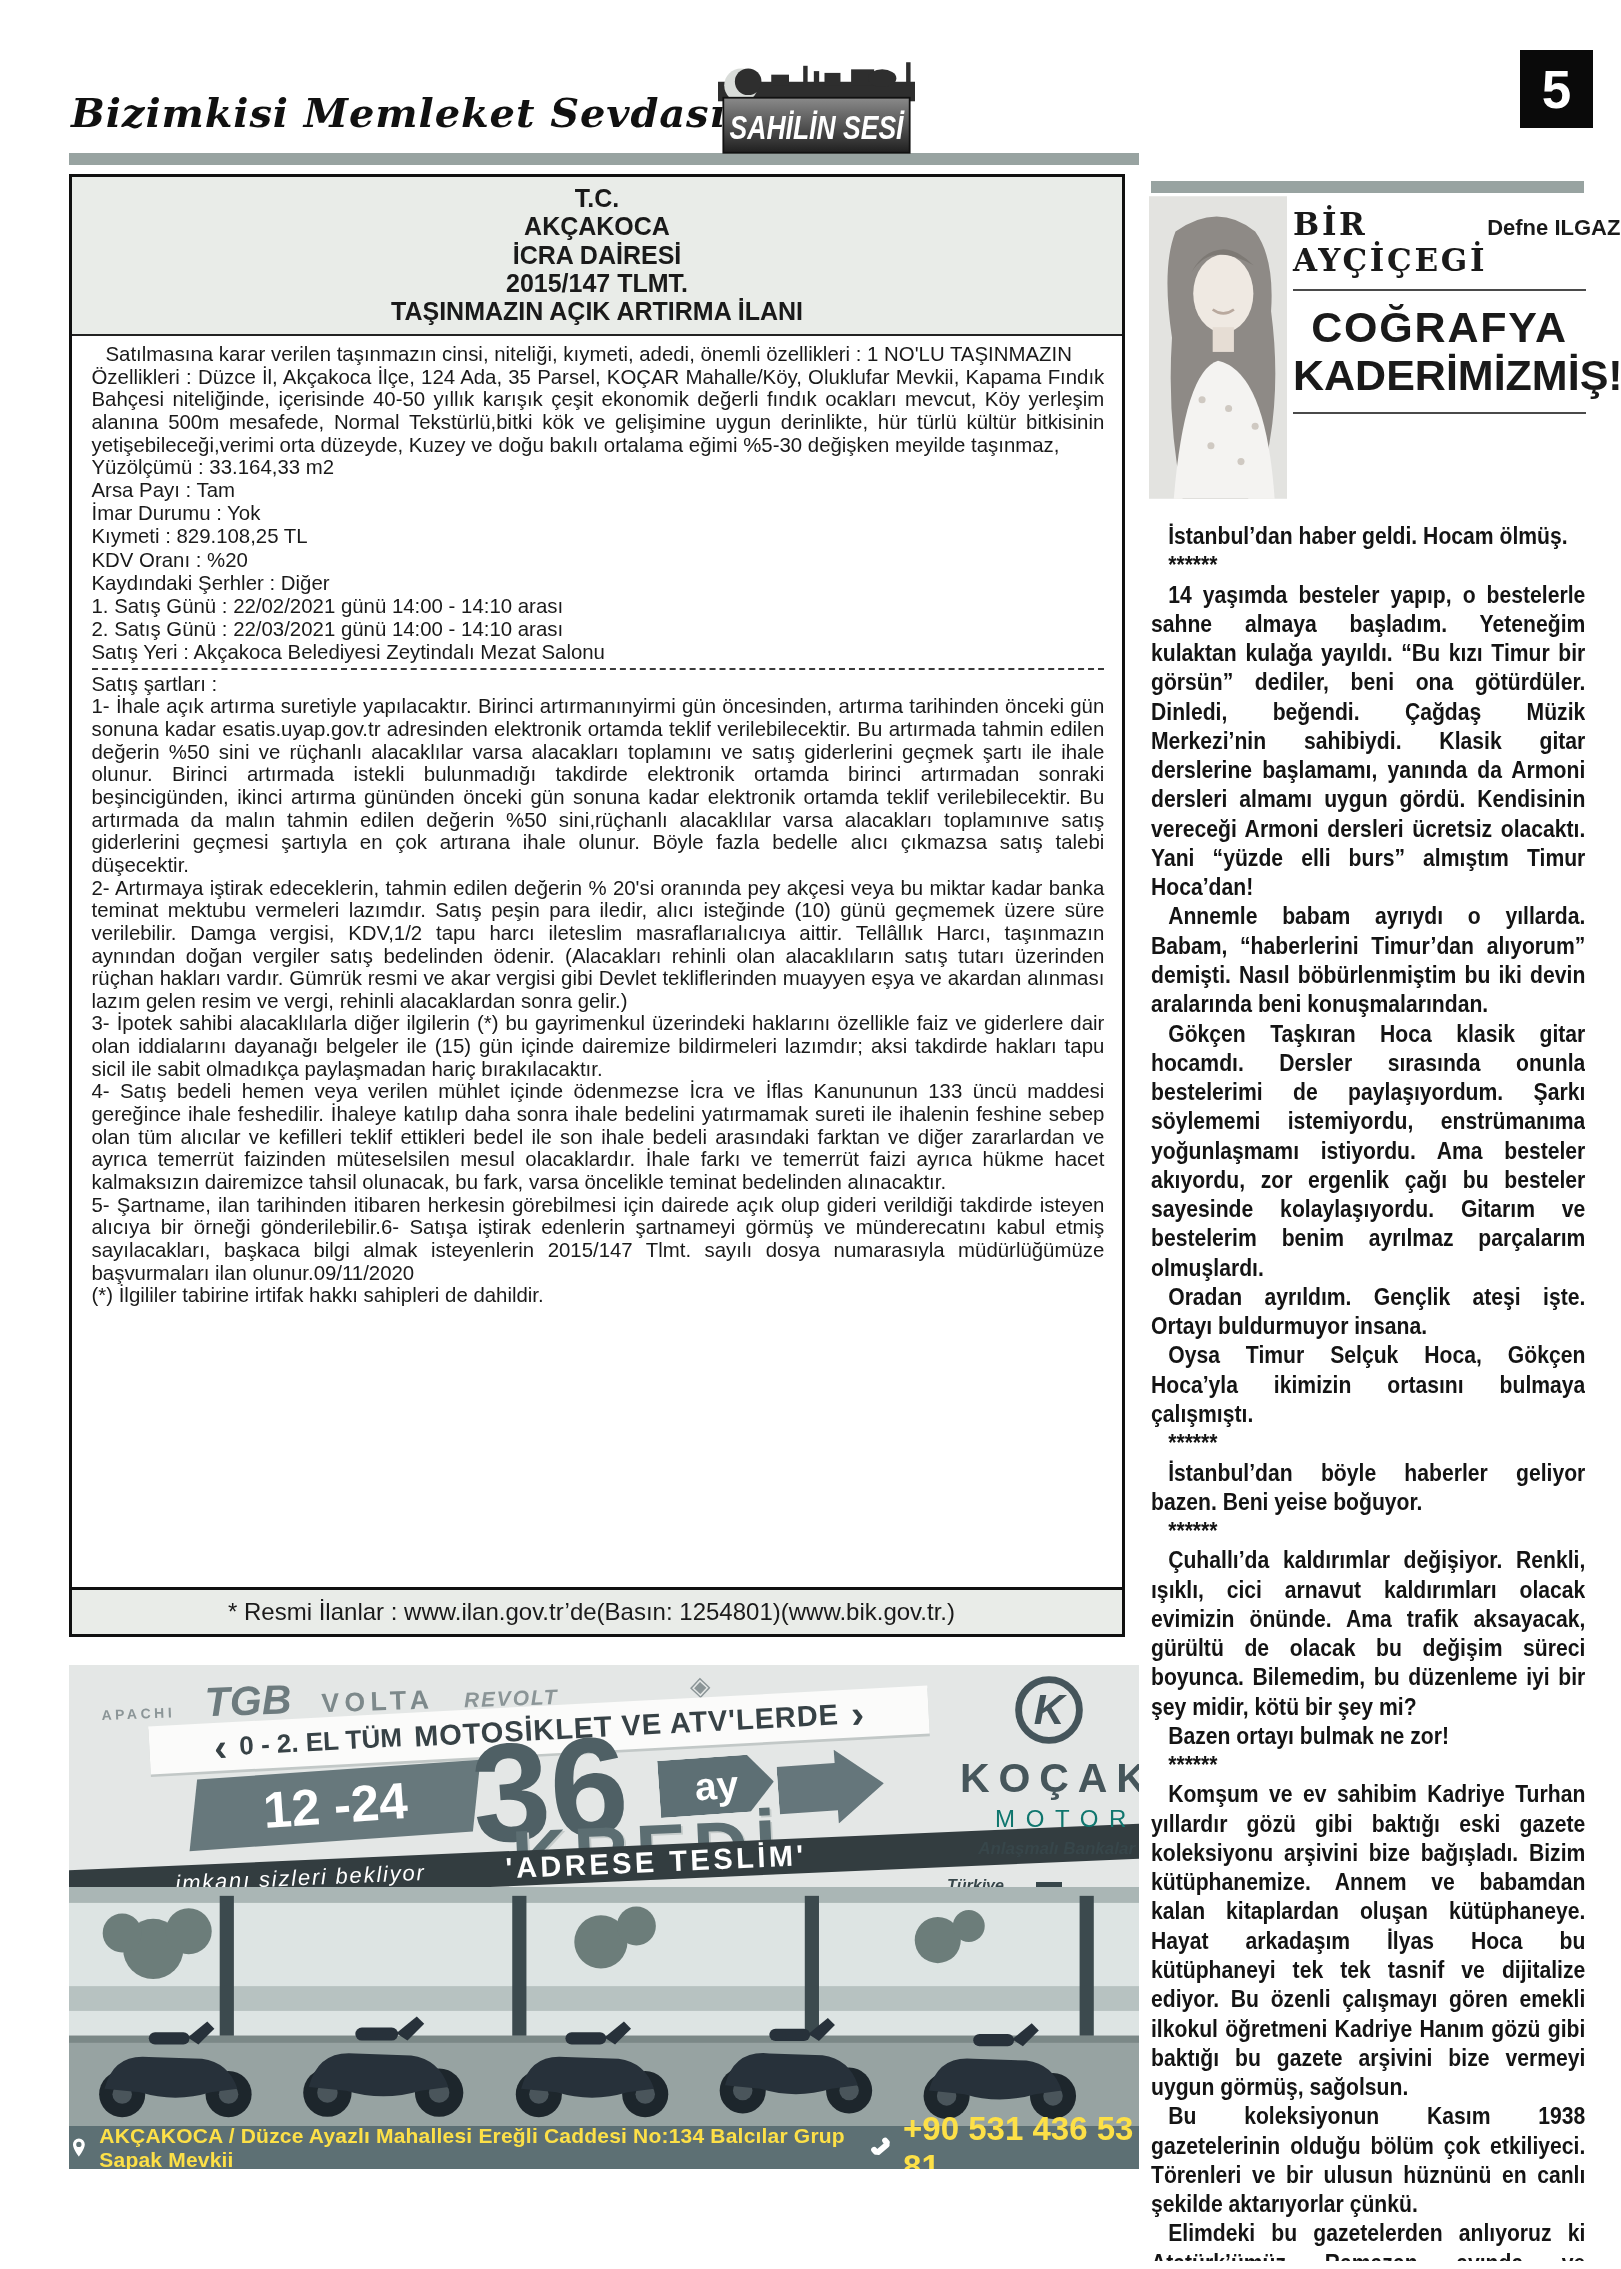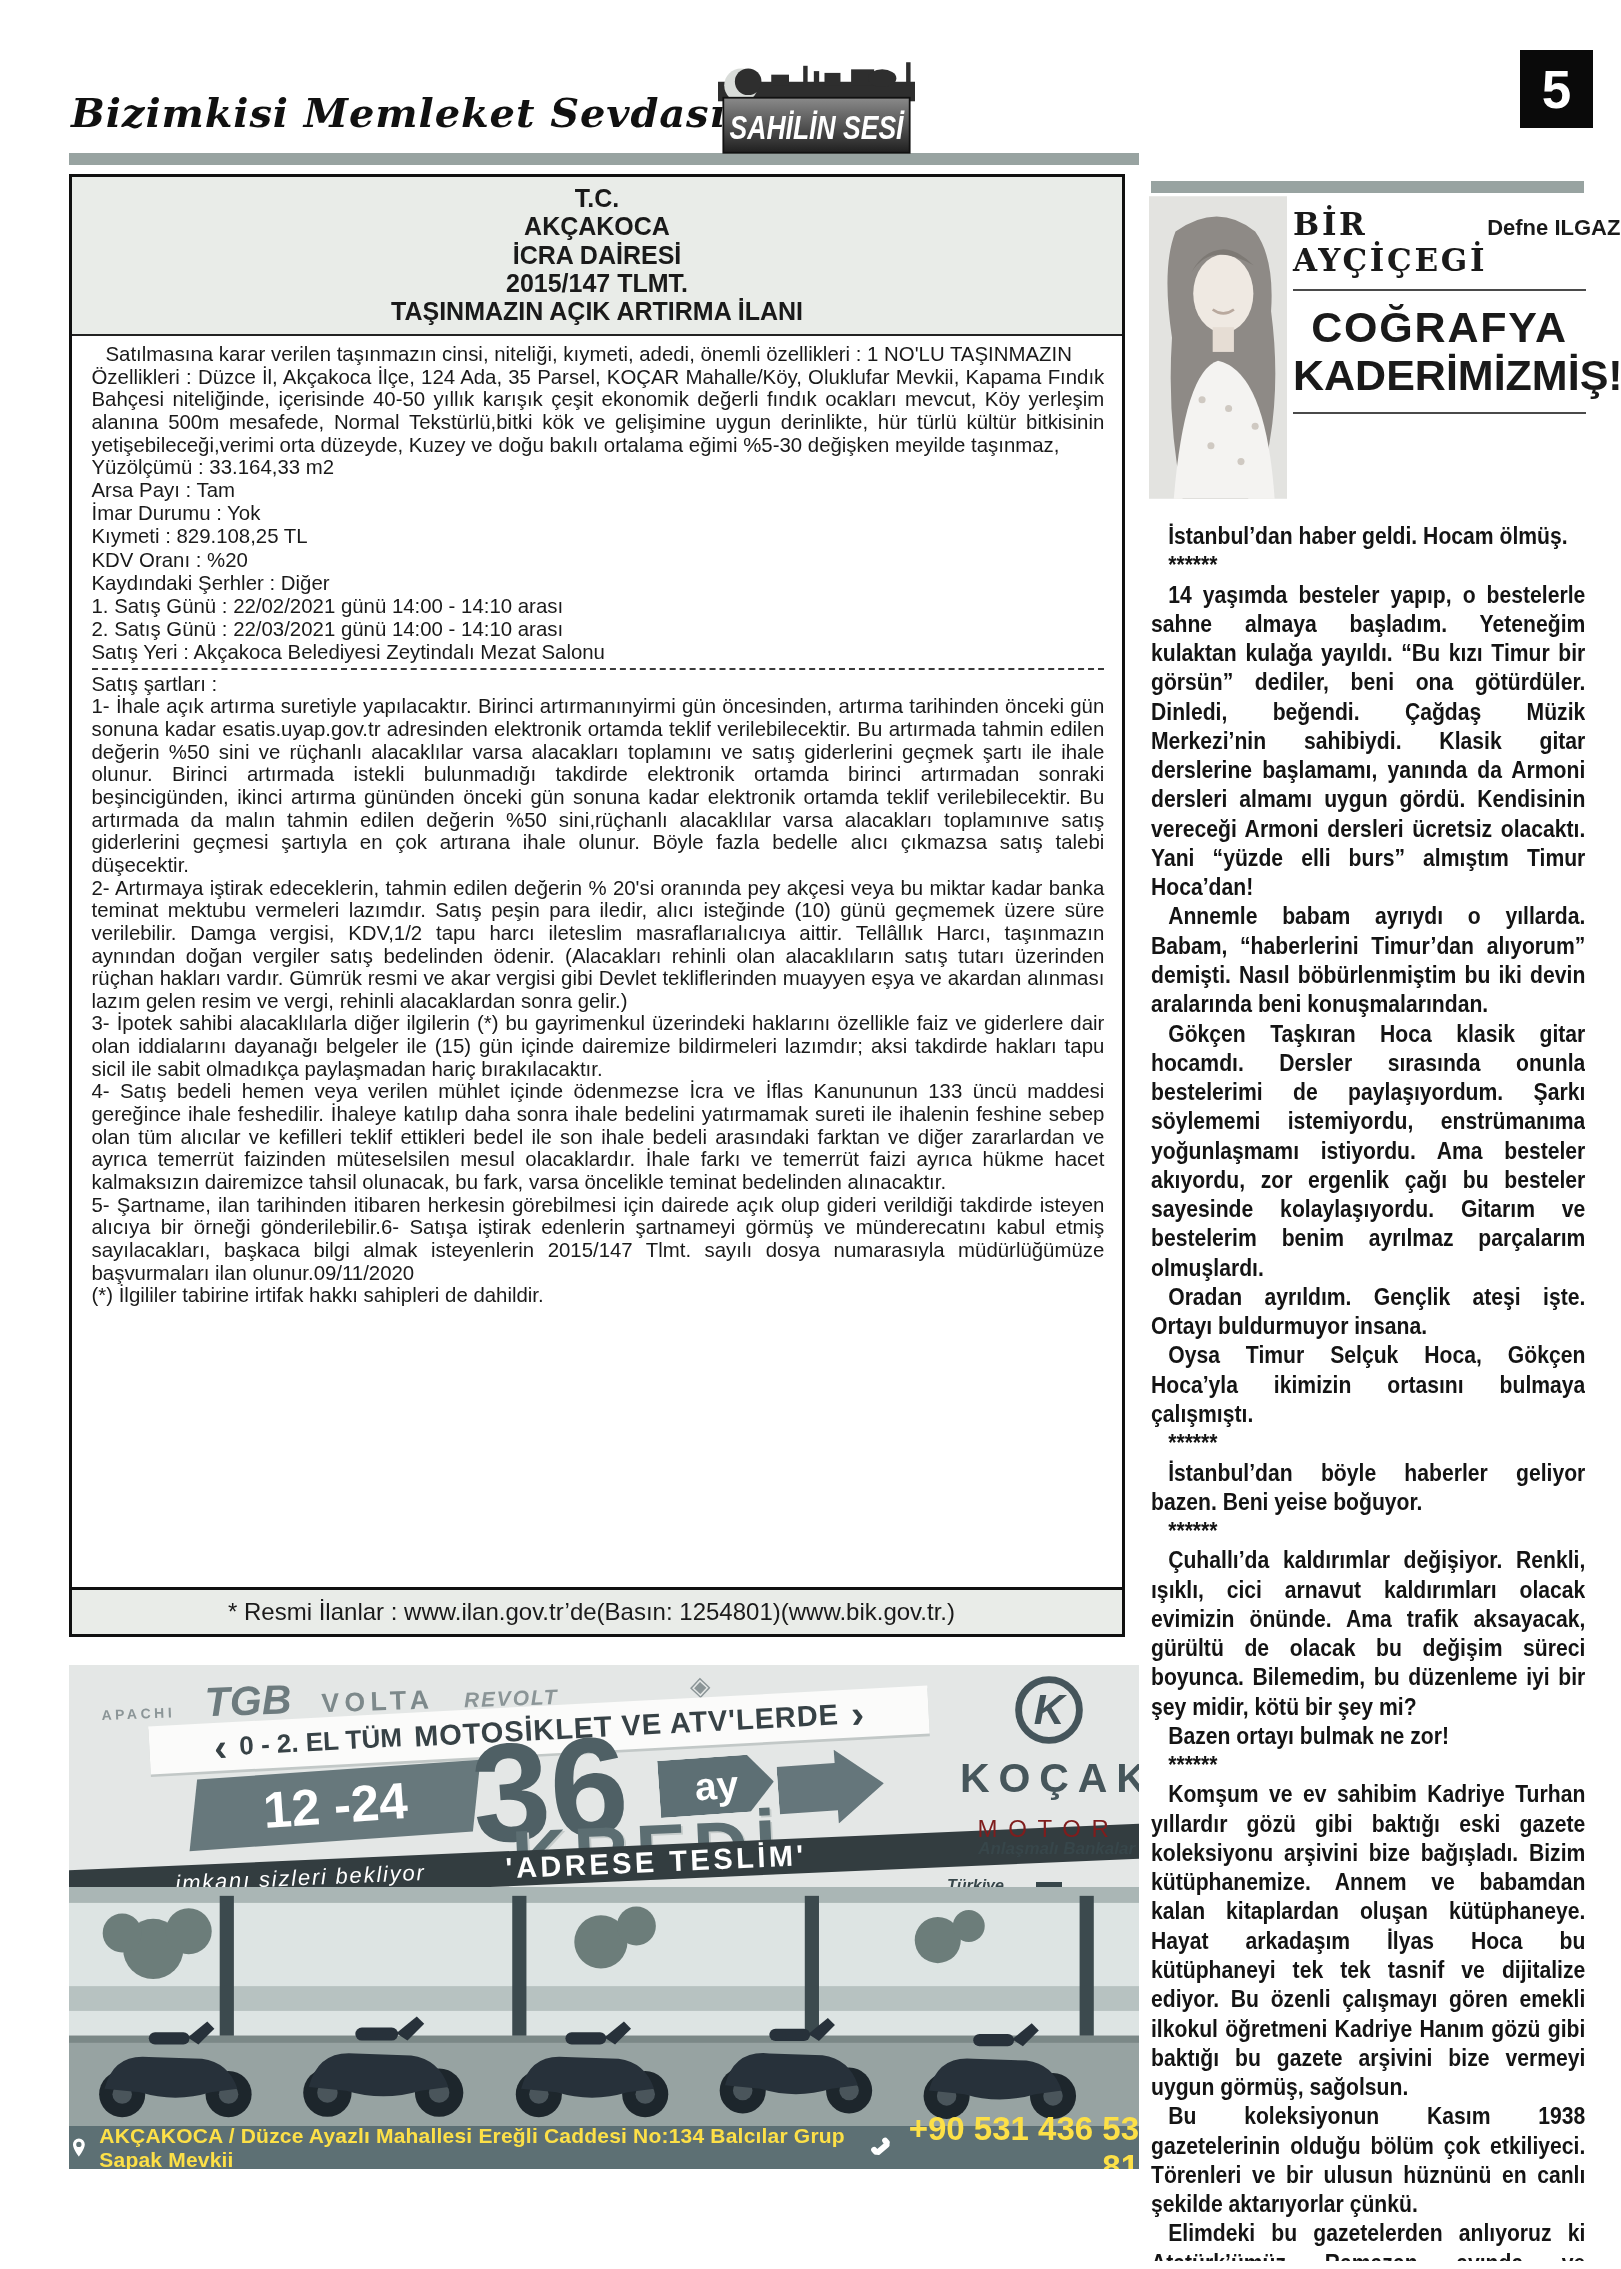--- a/index.html
+++ b/index.html
@@ -56,32 +56,32 @@
   .arrow-deco{position:absolute;top:85px;left:709px;width:106px;height:74px;background:#65767b;
               clip-path:polygon(0 18%,55% 18%,55% 0,100% 50%,55% 100%,55% 82%,0 82%);transform:rotate(-4deg);}
   .kredi{position:absolute;top:149px;left:443px;font-size:76px;font-weight:800;color:#5c6e72;
          letter-spacing:7px;transform:rotate(-2.5deg);line-height:1;text-shadow:1.8px 1.8px 0 #c6cccb;}
   .band-dark{position:absolute;top:181px;left:-26.6px;width:1170px;height:35px;background:#333d40;
              transform:rotate(-2.5deg);display:flex;align-items:center;color:#fff;}
   .band-dark .tag{font-style:italic;font-size:22px;margin-left:133px;letter-spacing:1.8px;}
   .band-dark .adrese{font-size:29px;font-weight:800;letter-spacing:3.5px;margin-left:80px;}
   .dealer{position:absolute;top:7px;left:891px;width:177px;text-align:center;color:#46565b;}
   .dealer .nm{font-size:41px;font-weight:bold;letter-spacing:8.9px;margin-top:3.5px;}
-  .dealer .mt{font-size:24px;letter-spacing:10.6px;color:#7f1d1d;margin-top:13px;}
+  .dealer .mt{font-size:24px;letter-spacing:10.6px;color:#0f766e;margin-top:3px;text-align:right;}
   .banks{position:absolute;top:174px;left:878px;width:188px;color:#37464a;}
   .banks .lbl{font-size:17px;font-weight:bold;font-style:italic;text-align:right;}
   .banks .row{display:flex;justify-content:space-between;align-items:center;margin-top:19px;}
   .banks .tf{font-size:16px;font-weight:bold;font-style:italic;line-height:1.05;text-align:center;}
   .banks .nk{display:flex;align-items:center;gap:3.5px;font-size:20.4px;font-weight:800;}
   .banks .nk .nbox{background:#37464a;color:#e4e7e6;padding:0 5.3px;font-size:22px;}
   .ad-photo{position:absolute;top:222px;left:0;width:1070px;height:239px;}
   .ad-bar{position:absolute;bottom:0;left:0;right:0;height:43px;background:#5d7074;color:#fde047;
           display:flex;align-items:center;padding:0 0;gap:10.6px;}
   .ad-bar .addr{font-size:21px;font-weight:bold;letter-spacing:0.2px;}
-  .ad-bar .phone{margin-left:auto;font-size:33px;font-weight:bold;display:flex;align-items:center;gap:8.9px;text-align:right;}
+  .ad-bar .phone{margin-left:auto;font-size:33px;font-weight:bold;display:flex;align-items:center;gap:8.9px;}
 
   
   .col-rule{position:absolute;left:1151px;top:181px;width:433px;height:11.5px;background:#98a3a1;}
   .col-photo{position:absolute;left:1149px;top:196px;width:138px;height:303px;}
   .col-head{position:absolute;left:1293px;top:206px;width:293px;}
   .col-name-row{display:flex;align-items:baseline;justify-content:space-between;
                 border-bottom:2.7px solid #4a4a4a;padding-bottom:10.6px;}
   .col-name{font-size:31px;font-weight:bold;letter-spacing:2.7px;font-family:"DejaVu Serif",serif;}
   .col-author{font-size:22px;font-weight:bold;white-space:nowrap;}
   .col-title{text-align:center;font-weight:800;margin-top:12.4px;line-height:1.12;

